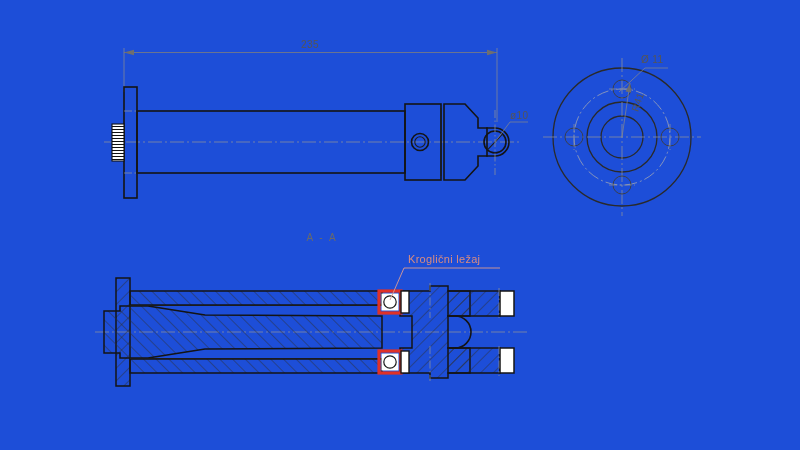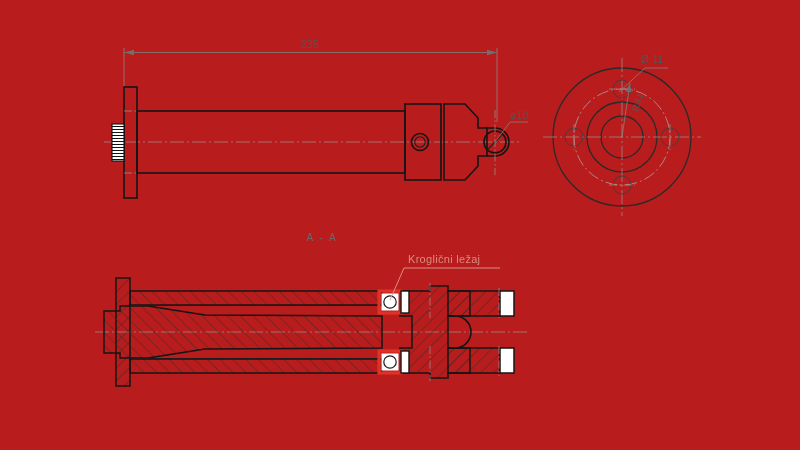--- a/index.html
+++ b/index.html
@@ -14,21 +14,21 @@
     position: relative;
     overflow: hidden;
     font-family: "Liberation Sans", sans-serif;
   }
   #drawing-root {
     position: absolute;
     left: 0;
     top: 0;
     width: 800px;
     height: 450px;
-    background: #b91c1c;
+    background: #1d4ed8;
   }
   svg.cad {
     display: block;
     width: 800px;
     height: 450px;
   }
   text {
     font-family: "Liberation Sans", sans-serif;
     fill: #3a3a3a;
   }

